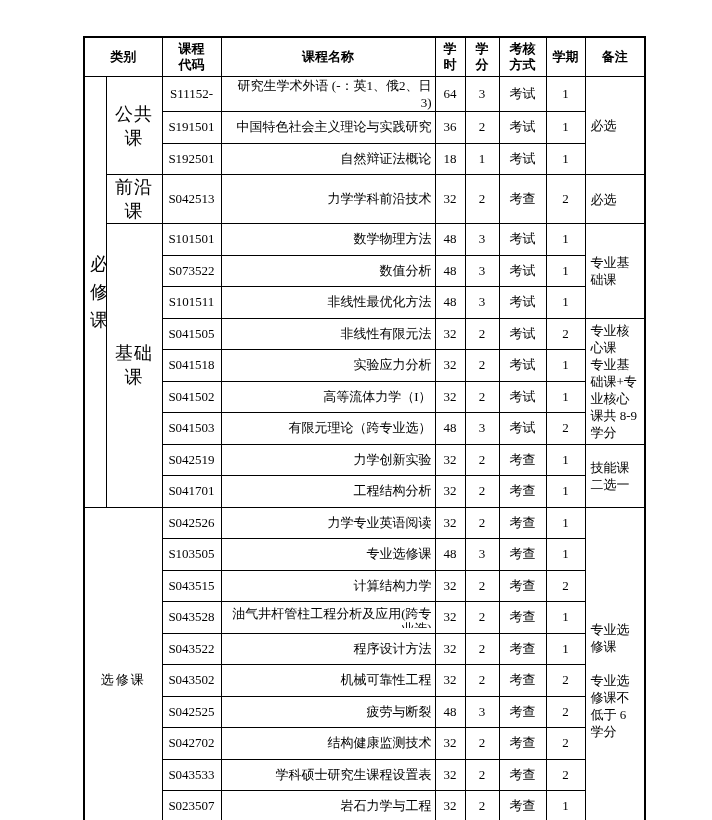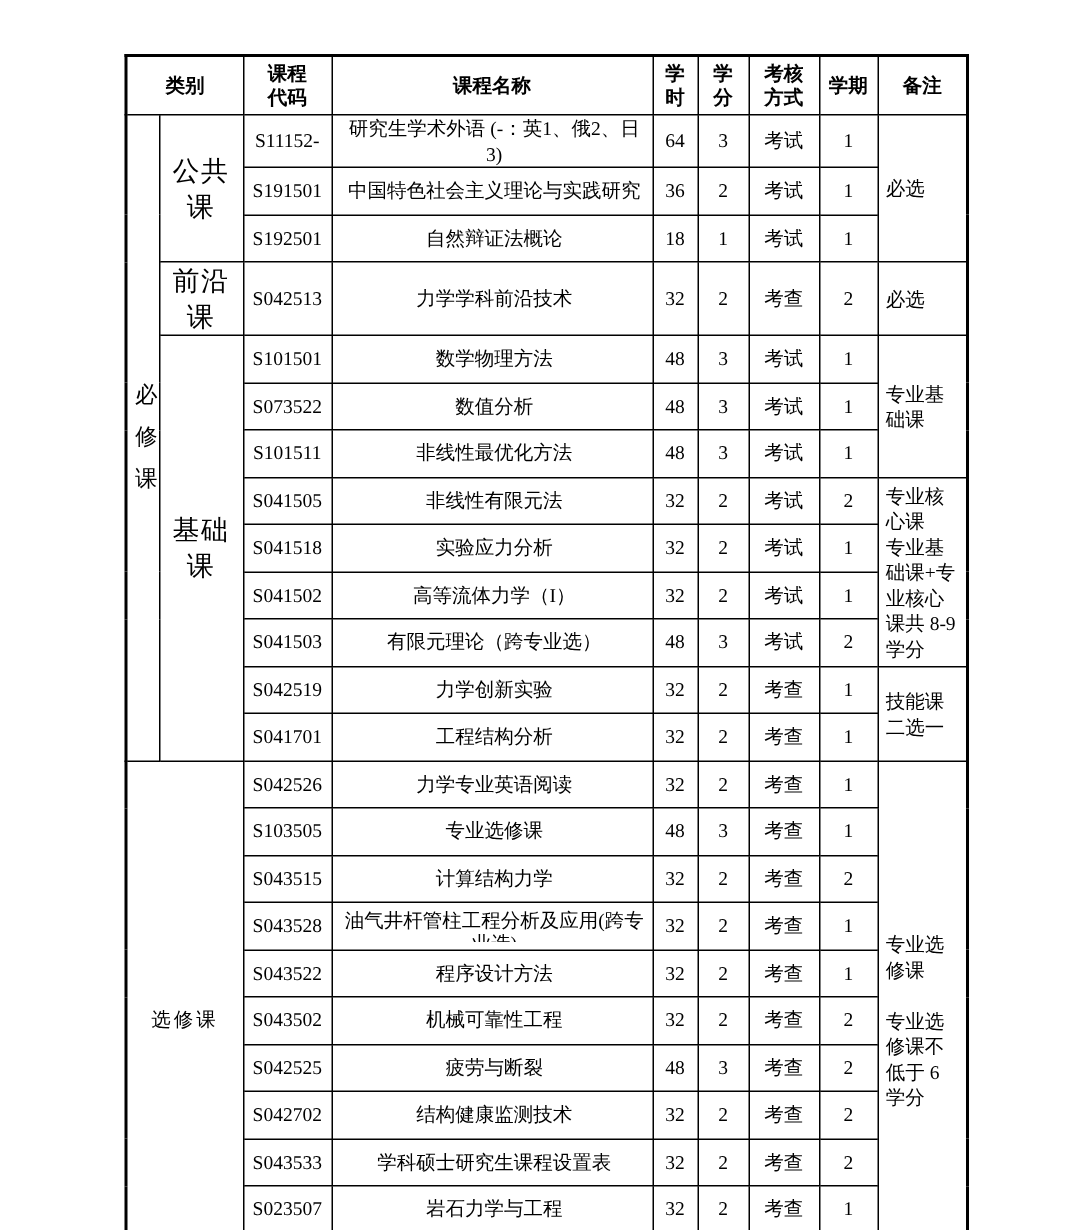--- a/index.html
+++ b/index.html
@@ -22,28 +22,28 @@
   .course-table td, .course-table th {
     border:1px solid #000; padding:0; text-align:center;
     vertical-align:middle; overflow:hidden;
   }
   .course-table thead th {
     height:38px; font-weight:bold; font-size:13px;
     white-space:pre-line; line-height:16px;
     font-family:"Liberation Sans","DejaVu Sans",sans-serif;
   }
   .course-table tbody td { height:30.5px; }
-  td.name { text-align:center; padding:0 3px 0 6px; }
+  td.name { text-align:right; padding:0 3px 0 6px; }
   td.code { font-size:13px; }
   td.num  { font-size:13px; }
   td.note {
     text-align:left; padding:0 2px 0 5px;
     white-space:pre-line; line-height:17px; font-size:13px;
   }
-  td.cat-main { line-height:28px; padding:0 5px; font-size:15px; }
+  td.cat-main { line-height:28px; padding:0 5px; font-size:18px; }
   td.cat-sub  { font-size:18px; letter-spacing:1px; }
   td.cat-elective { font-size:13px; letter-spacing:2px; }
   .clip2 { height:22px; overflow:hidden; line-height:15px; }
 </style>
 </head>
 <body>
 
 <div class="page">
 
 

